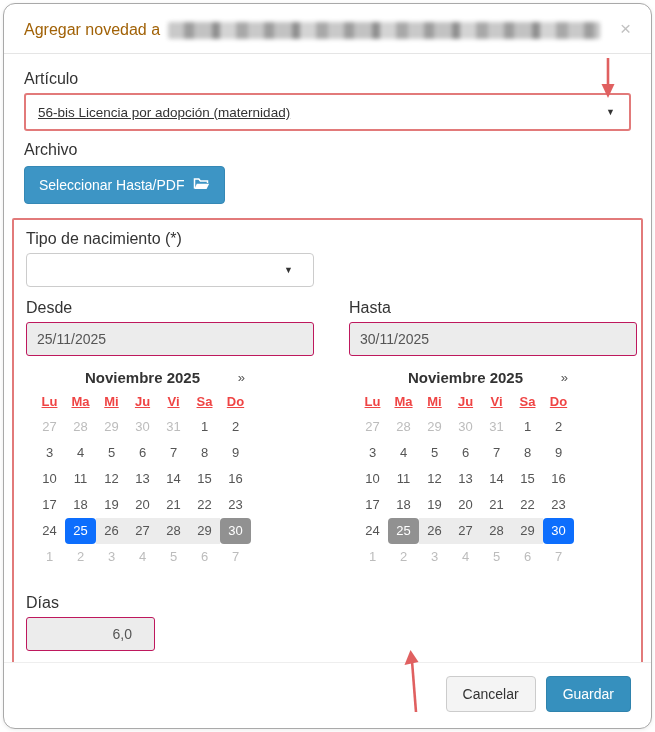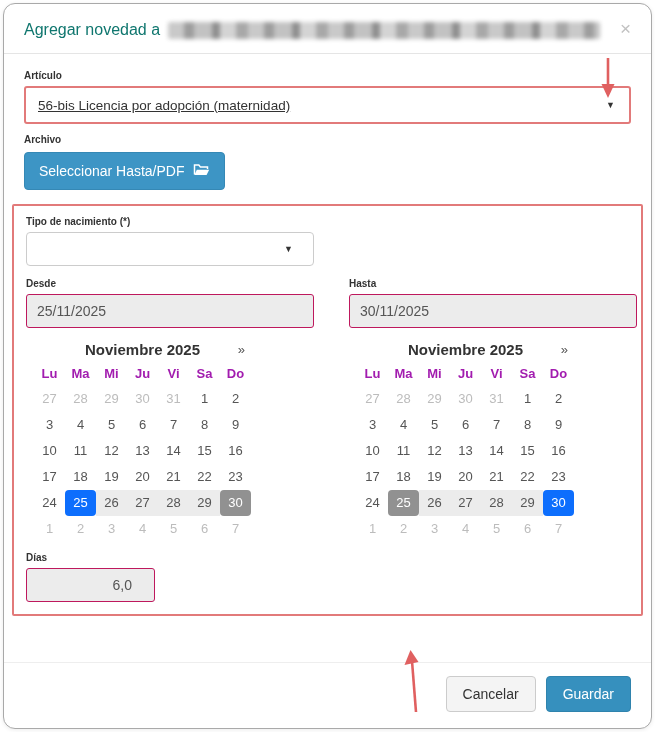--- a/index.html
+++ b/index.html
@@ -13,34 +13,34 @@
     position:absolute;inset:3px;
     background:#fff;border:1px solid #a9a9a9;border-radius:12px;
     display:flex;flex-direction:column;overflow:hidden;
     box-shadow:0 1px 4px rgba(0,0,0,.08);
   }
   
   .modal-header{
     display:flex;align-items:center;gap:8px;
     padding:15px 20px 13px;border-bottom:1px solid #e5e5e5;
   }
-  .modal-title{font-size:16px;color:#0f766e;white-space:nowrap;}
+  .modal-title{font-size:16px;color:#a16207;white-space:nowrap;}
   .redaction{
     flex:0 0 auto;width:432px;height:17px;border-radius:2px;margin-top:1px;
     background:
       repeating-linear-gradient(90deg,#c9c9c9 0 16px,#9d9d9d 16px 26px,#c2c2c2 26px 44px,#8f8f8f 44px 52px,#d4d4d4 52px 68px,#a8a8a8 68px 80px);
     filter:blur(2px);
   }
   .close-x{
     margin-left:auto;font-size:19px;line-height:1;color:#c2c2c2;cursor:pointer;
     font-weight:400;padding:0 0 2px 6px;user-select:none;
   }
   
   .modal-body{flex:1;padding:16px 20px 0;overflow:hidden;}
-  .field-label{font-size:10px;font-weight:700;color:#333;margin:0 0 5px;}
+  .field-label{font-size:16px;font-weight:400;color:#333;margin:0 0 5px;}
   .mt{margin-top:10px;}
 
   .select-box{
     position:relative;height:34px;background:#fff;border:1px solid #ccc;border-radius:4px;
     display:flex;align-items:center;padding:0 30px 0 12px;font-size:13.5px;color:#333;
     cursor:pointer;
     text-decoration:underline;
   }
   .select-box .caret{
     position:absolute;top:50%;transform:translateY(-50%);
@@ -75,27 +75,27 @@
   }
   .dias-input{width:129px;text-align:right;padding-right:22px;}
 
   
   .cal{margin:10px 0 0 8px;width:217px;}
   .cal-head{position:relative;height:24px;line-height:24px;text-align:center;}
   .cal-title{font-size:15px;font-weight:700;color:#333;}
   .cal-next{position:absolute;right:6px;top:0;font-size:13px;color:#555;cursor:pointer;}
   .cal-dow,.cal-grid{display:grid;grid-template-columns:repeat(7,31px);}
   .cal-cell{height:26px;line-height:26px;text-align:center;font-size:13px;color:#555;cursor:pointer;}
-  .cal-dow-cell{font-weight:700;color:#a21caf;height:24px;line-height:24px;cursor:default;}
+  .cal-dow-cell{font-weight:700;color:#ef4444;height:24px;line-height:24px;cursor:default;text-decoration:underline;}
   .state-m{color:#bcbcbc;}
   .state-sel{background:#0d6efd;color:#fff;border-radius:4px;}
   .state-rng{background:#ececec;}
   .state-gray{background:#919191;color:#fff;border-radius:4px;}
 
-  .dias-block{margin-top:10px;}
+  .dias-block{margin-top:24px;}
 
   
   .modal-footer{
     border-top:1px solid #eee;padding:13px 20px 16px;
     display:flex;justify-content:flex-end;gap:10px;align-items:center;
   }
 
   
   .arrow-svg{position:absolute;pointer-events:none;z-index:5;}
   .arrow-top{left:598px;top:58px;}

